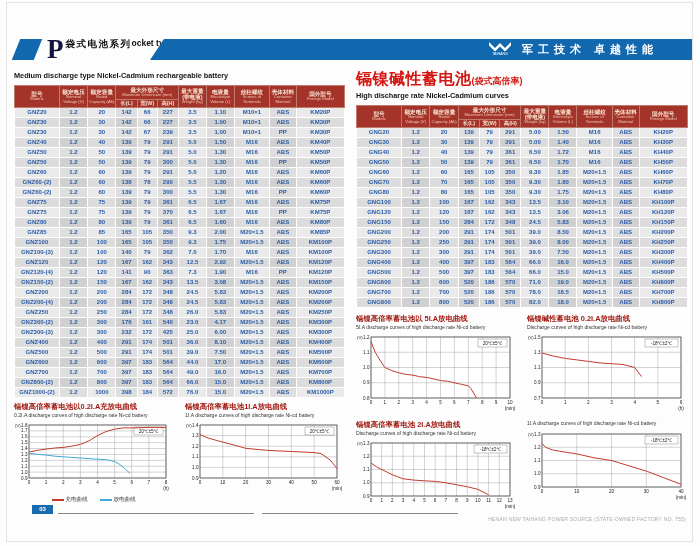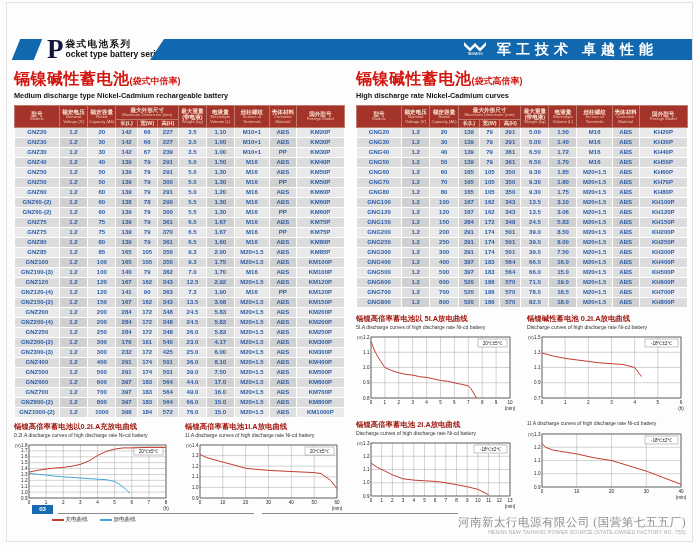--- a/index.html
+++ b/index.html
@@ -4,27 +4,27 @@
 <style>
   *{box-sizing:border-box;margin:0;padding:0}
   body{width:700px;height:546px;position:relative;background:#fdfdfd;font-family:"Liberation Sans",sans-serif;overflow:hidden}
   .frame{position:absolute;left:6px;top:2px;right:7px;bottom:4px;border:1px solid #e3e3e3;pointer-events:none}
 
   
   .banner{position:absolute;left:14px;top:38px;right:8px;height:24px}
   .banner-chip{position:absolute;left:2px;top:1px;width:22px;height:21px;background:#1168ae;transform:skewX(-22deg)}
   .banner-title{position:absolute;left:33px;top:-2px;display:flex;align-items:flex-start}
   .p-big{font-family:"Liberation Serif",serif;font-weight:bold;font-size:27px;line-height:26px;color:#14143c}
-  .p-lines{display:flex;flex-direction:column;margin-left:2px;padding-top:2px}
+  .p-lines{display:flex;flex-direction:row;margin-left:2px;padding-top:2px}
   .p-cn{font-size:9.5px;font-weight:bold;color:#101010;letter-spacing:1.5px;line-height:11px}
   .p-en{font-size:8.5px;font-weight:bold;color:#101010;line-height:10px}
   .banner-band{position:absolute;left:136px;right:0;top:1px;height:21px;background:#1168ae;
     clip-path:polygon(14px 0,100% 0,100% 100%,0 100%);
     display:flex;align-items:center;justify-content:flex-end;padding-right:34px;gap:9px}
-  .slogan{color:#fff;font-weight:bold;font-size:14px;letter-spacing:5px;white-space:nowrap}
+  .slogan{color:#fff;font-weight:bold;font-size:11px;letter-spacing:5px;white-space:nowrap}
 
   
   .col{position:absolute;top:70px}
   .col-left{left:14px;width:331px}
   .col-right{left:356px;width:332px}
   .sec-title{line-height:17px;white-space:nowrap}
   .sec-title .cn{font-size:16px;font-weight:900;color:#d31711;letter-spacing:0.5px}
   .sec-title .suffix{font-size:9px;font-weight:bold;color:#d31711}
   .sec-sub{font-size:7.3px;font-weight:bold;color:#141414;margin:1px 0 5px;white-space:nowrap}
 
@@ -81,23 +81,20 @@
       <svg width="26" height="17" viewBox="0 0 26 17">
         <path d="M2 3 L8 9 L13 4 L18 9 L24 3 L24 6.5 L18 12.5 L13 7.5 L8 12.5 L2 6.5 Z" fill="#fff"></path>
         <text x="13" y="16.3" font-size="3.6" fill="#fff" text-anchor="middle">TAIHANG</text>
       </svg>
     </span>
     <span class="slogan">军工技术  卓越性能</span>
   </div>
 </div>
 
 <div class="col col-left">
-  <div class="sec-title">
-    <span class="cn">镉镍碱性蓄电池</span><span class="suffix">(袋式中倍率)</span>
-  </div>
   <div class="sec-sub">Medium discharge type Nickel-Cadmium rechargeable battery</div>
 
   <table class="spec">
     <colgroup>
       <col style="width:13.5%">
         <col style="width:8.5%">
         <col style="width:8.5%">
       <col style="width:6.4%">
         <col style="width:6%">
         <col style="width:6.4%">
@@ -1103,21 +1100,20 @@
             <text x="1" y="8.2" font-size="4.3" fill="#222">(V)</text>
             <text x="154" y="70.5" font-size="4.6" fill="#222" text-anchor="middle">(min)</text>
             <rect x="118" y="8" width="33" height="8" fill="#fff" stroke="#888" stroke-width="0.5"></rect>
             <text x="134.5" y="13.9" font-size="4.7" fill="#222" text-anchor="middle">-18℃±2℃</text>
             <polyline fill="none" stroke="#c23b2e" stroke-width="1" stroke-linejoin="round" points="15.0,15.3 18.5,19.3 25.4,21.9 32.4,23.2 49.8,25.9 67.1,29.8 84.5,32.5 101.9,37.8 119.3,43.1 136.6,49.7 154.0,56.3"></polyline>
           </svg></div>
     </div>
   </div>
 
   <div class="company">
-    <div class="company-cn">河南新太行电源有限公司 (国营第七五五厂)</div>
     <div class="company-en">HENAN NEW TAIHANG POWER SOURCE  (STATE-OWNED FACTORY NO. 755)</div>
   </div>
 </div>
 
 <div class="motto-row">
   <span class="rule"></span>
   <span class="rule"></span>
 </div>
 <div class="badge">03</div>
 

